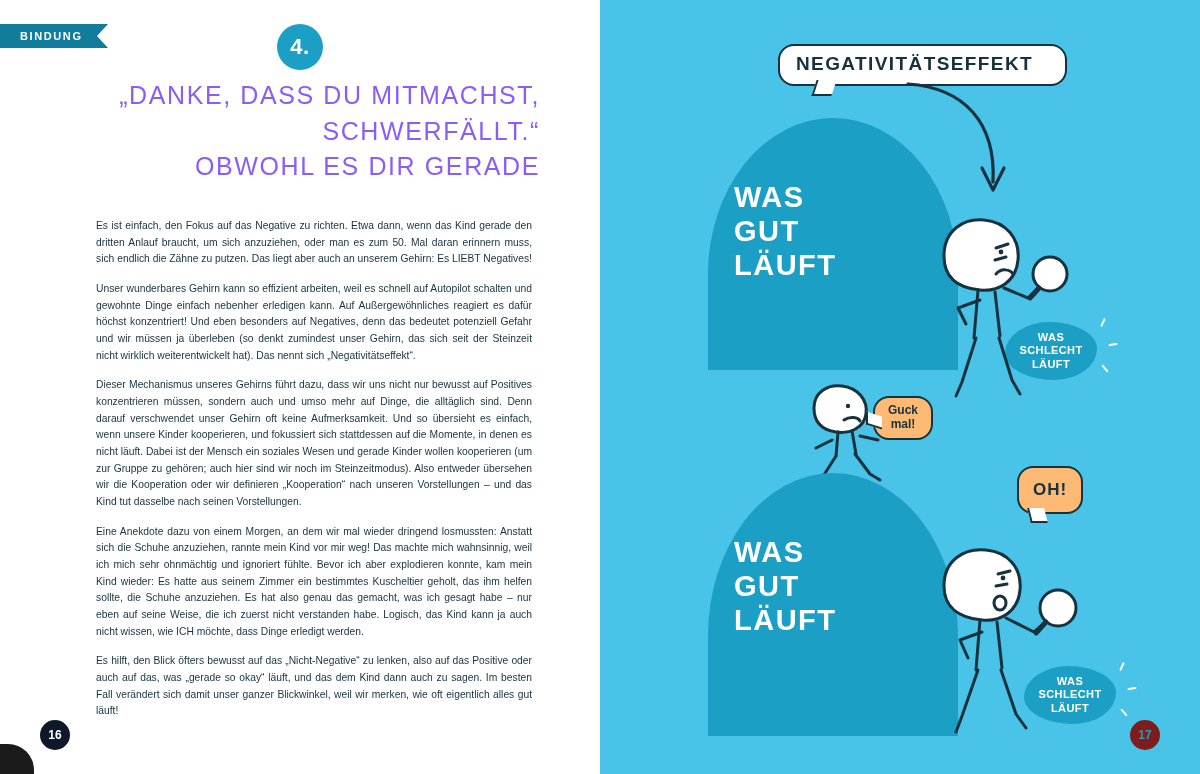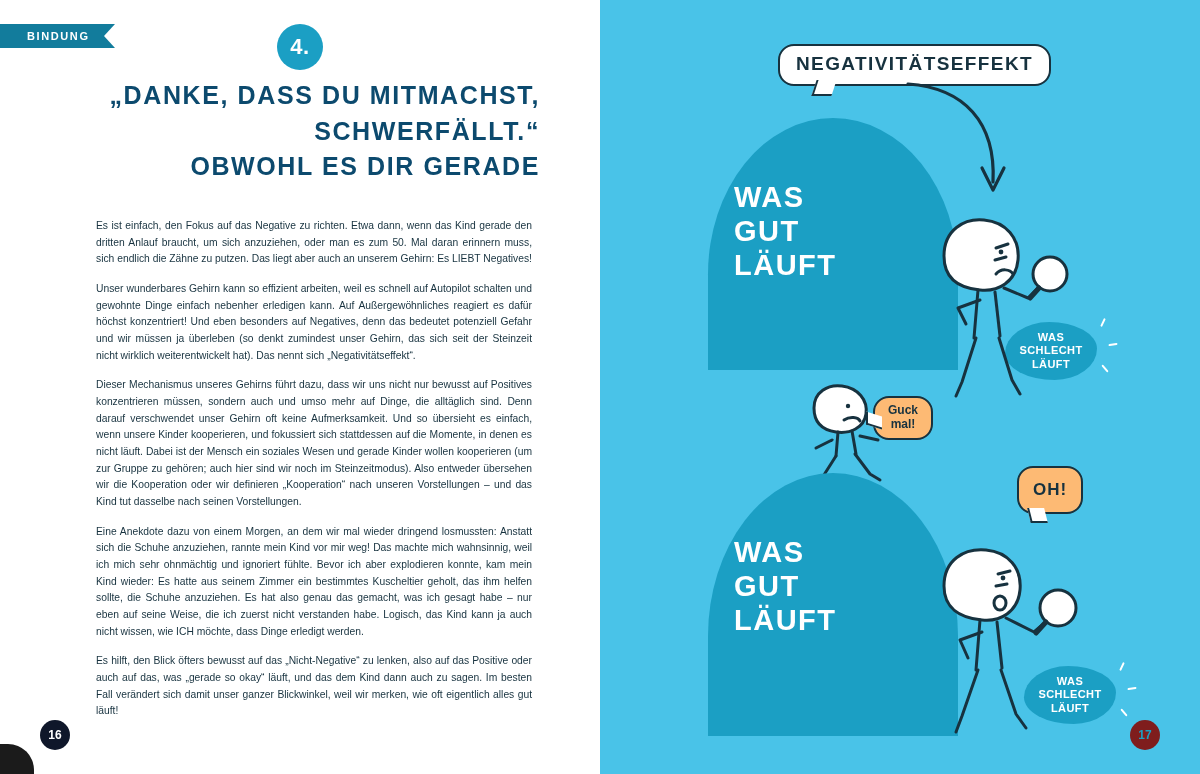--- a/index.html
+++ b/index.html
@@ -32,21 +32,21 @@
     left: 0;
     top: 24px;
     height: 24px;
     background: #127c9c;
     color: #ffffff;
     font-size: 11px;
     letter-spacing: 1.6px;
     font-weight: bold;
     display: flex;
     align-items: center;
-    padding: 0 14px 0 27px;
+    padding: 0 14px 0 20px;
     box-sizing: border-box;
     justify-content: center;
   }
   .chapter-tab::after {
     content: "";
     position: absolute;
     right: -11px;
     top: 0;
     width: 0;
     height: 0;
@@ -70,24 +70,24 @@
     font-size: 22px;
     font-weight: bold;
     letter-spacing: 0.5px;
   }
   .headline {
     position: absolute;
     top: 78px;
     left: 60px;
     width: 480px;
     text-align: right;
-    color: #0c4a6e;
+    color: #8b5cf6;
     font-size: 25px;
     line-height: 1.42;
-    font-weight: bold;
+    font-weight: normal;
     letter-spacing: 1.6px;
   }
   .headline .line {
     display: block;
     white-space: nowrap;
   }
   .body-col {
     position: absolute;
     top: 218px;
     left: 96px;
@@ -129,21 +129,21 @@
     position: relative;
     width: 600px;
     height: 774px;
     background: #49c3e8;
     overflow: hidden;
   }
   .callout-title {
     position: absolute;
     left: 178px;
     top: 44px;
-    padding: 7px 16px 9px 16px;
+    padding: 7px 32px 9px 16px;
     background: #ffffff;
     border: 2.5px solid #17323f;
     border-radius: 16px;
     color: #17323f;
     font-size: 19px;
     font-weight: bold;
     letter-spacing: 1.4px;
     white-space: nowrap;
   }
   .callout-title::after {

